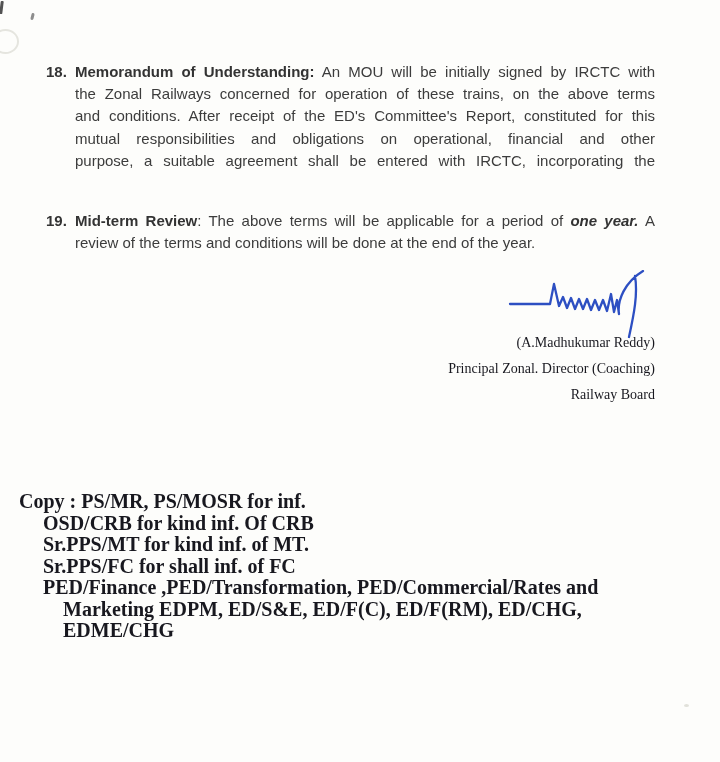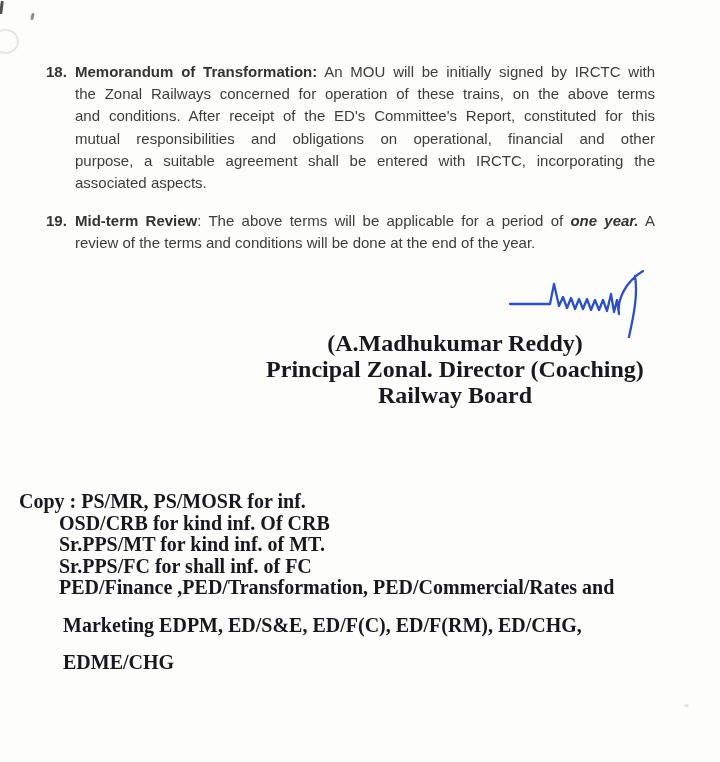--- a/index.html
+++ b/index.html
@@ -27,53 +27,52 @@
   .j { text-align-last:justify; }
   .last { text-align-last:left; }
   .num { position:absolute; left:-29px; top:0; font-weight:700; color:#333333; }
   .b  { font-weight:700; color:#333333; }
   .bi { font-weight:700; font-style:italic; color:#333333; }
 
   
   .sig-svg { position:absolute; left:505px; top:270px; pointer-events:none; }
   .sig-block {
     position:absolute; right:65px; top:330px; width:400px;
-    text-align:center;
-    font-family:"Liberation Serif", serif; font-weight:700;
-    font-size:24px; line-height:26px; color:#18181f;
+    text-align:right;
+    font-family:"Liberation Serif", serif; font-weight:400;
+    font-size:14px; line-height:26px; color:#18181f;
   }
 
   
   .copy-block {
     position:absolute; left:19px; top:491px; width:660px;
     font-family:"Liberation Serif", serif; font-weight:700;
     font-size:20px; line-height:21.5px; color:#18181f;
   }
-  .copy-cont  { margin-left:40px; }
-  .copy-cont2 { margin-left:44px;margin-top:16px; }
+  .copy-cont  { margin-left:24px; }
+  .copy-cont2 { margin-left:44px; }
 </style>
 </head>
 <body>
 
 <div class="page">
 
   <div class="art-corner"></div>
   <div class="art-tick"></div>
   <div class="art-circle"></div>
   <div class="art-dot"></div>
 
   <section class="para para-18">
     <div class="bline j">
-      <span class="num">18.</span><span class="b">Memorandum of Transformation:</span><span> An MOU will be initially signed by IRCTC with</span>
+      <span class="num">18.</span><span class="b">Memorandum of Understanding:</span><span> An MOU will be initially signed by IRCTC with</span>
     </div>
     <div class="bline j">the Zonal Railways concerned for operation of these trains, on the above terms</div>
     <div class="bline j">and conditions.  After receipt of the ED's Committee's Report, constituted for this</div>
     <div class="bline j">mutual responsibilities and obligations on operational, financial and other</div>
     <div class="bline j">purpose, a suitable agreement shall be entered with IRCTC, incorporating the</div>
-    <div class="bline last">associated aspects.</div>
   </section>
 
   <section class="para para-19">
     <div class="bline j">
       <span class="num">19.</span><span class="b">Mid-term Review</span><span>: The above terms will be applicable for a period of </span><span class="bi">one year.</span><span> A</span>
     </div>
     <div class="bline last">review of the terms and conditions will be done at the end of the year.</div>
   </section>
 
   <svg class="sig-svg" width="152" height="72" viewBox="0 0 152 72" xmlns="http://www.w3.org/2000/svg">

